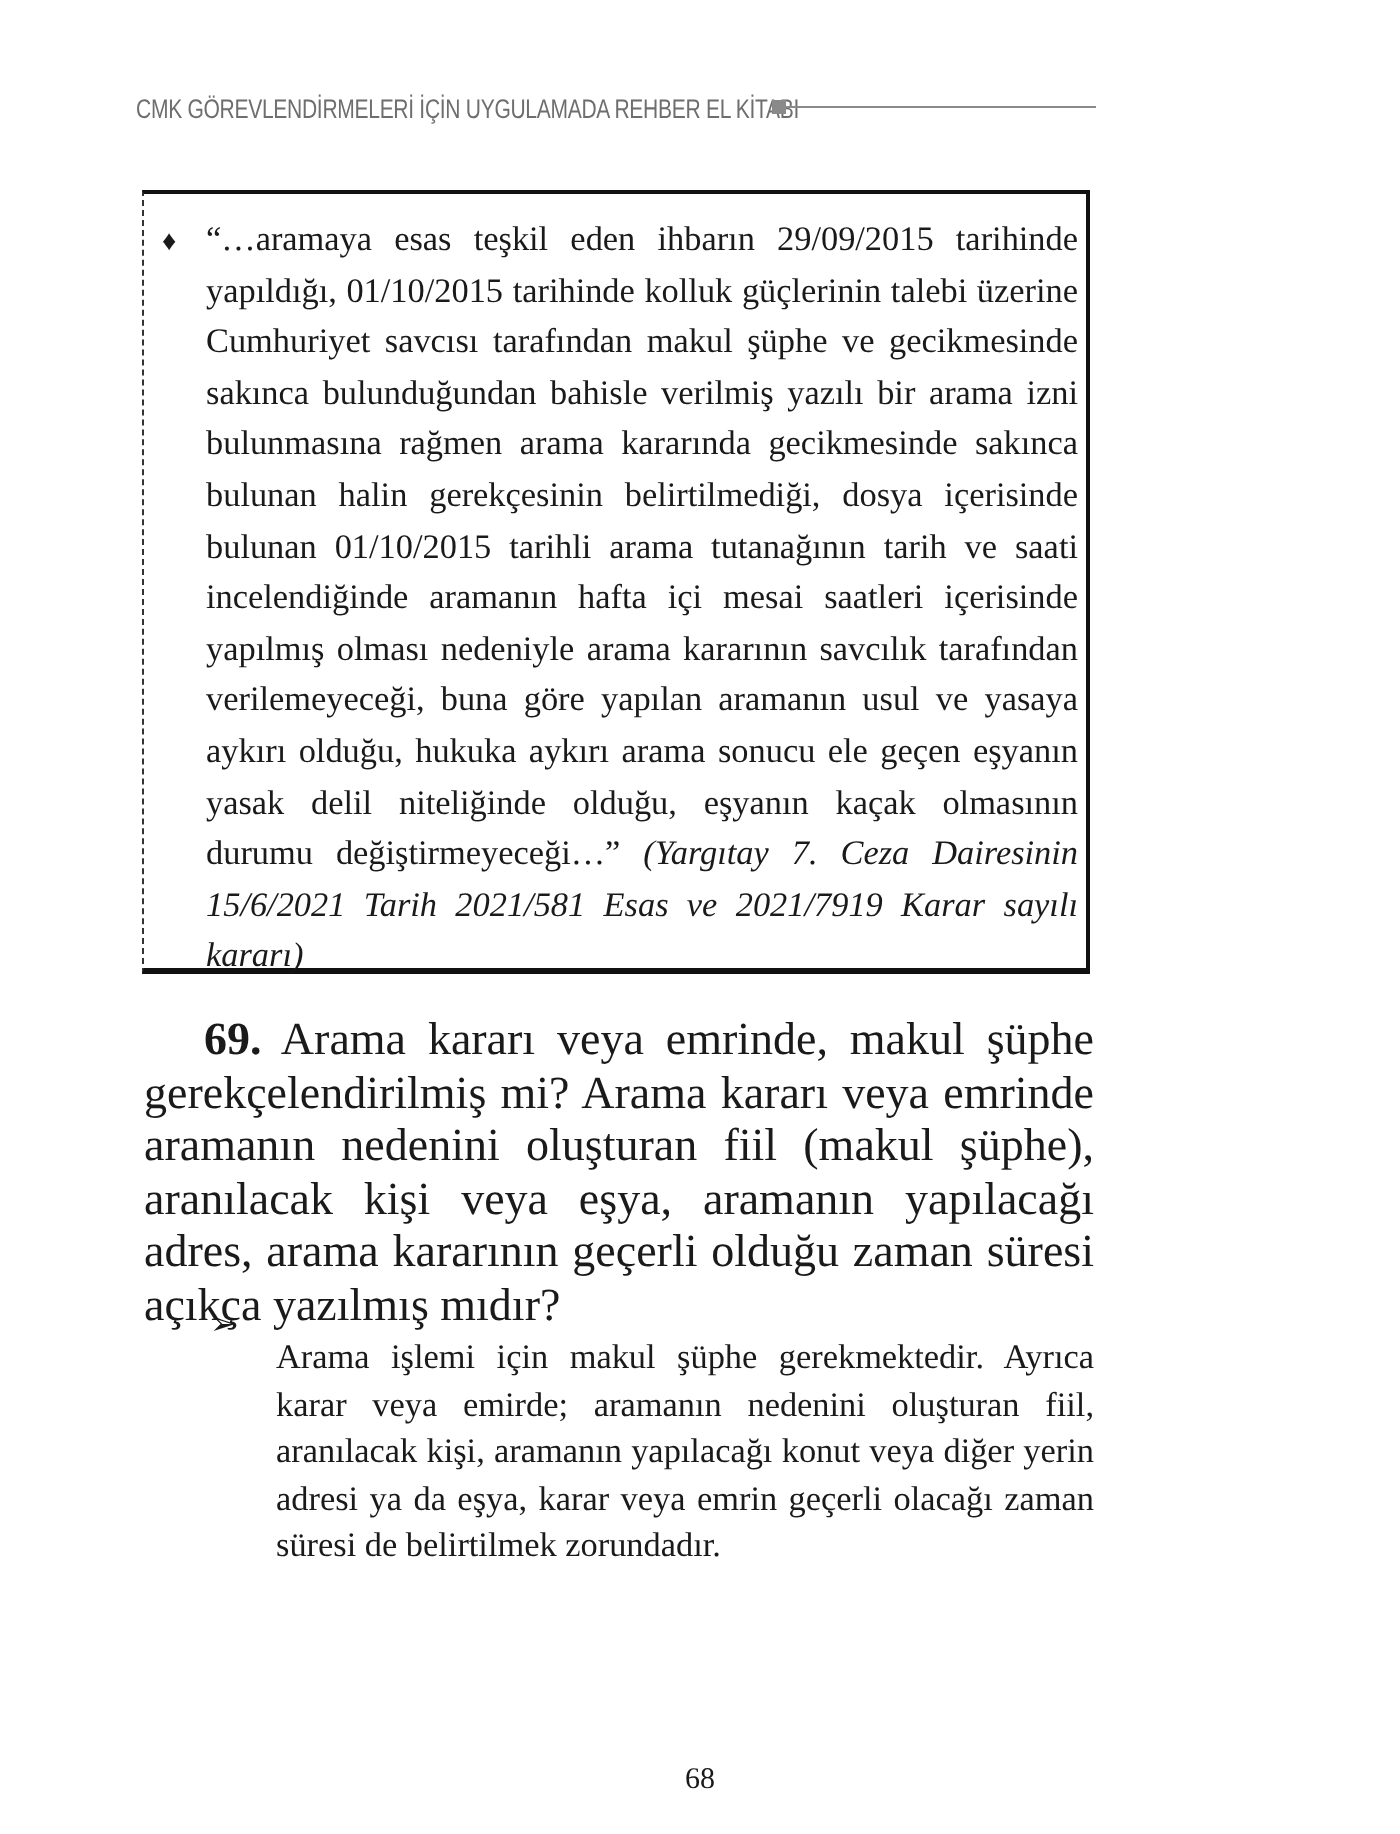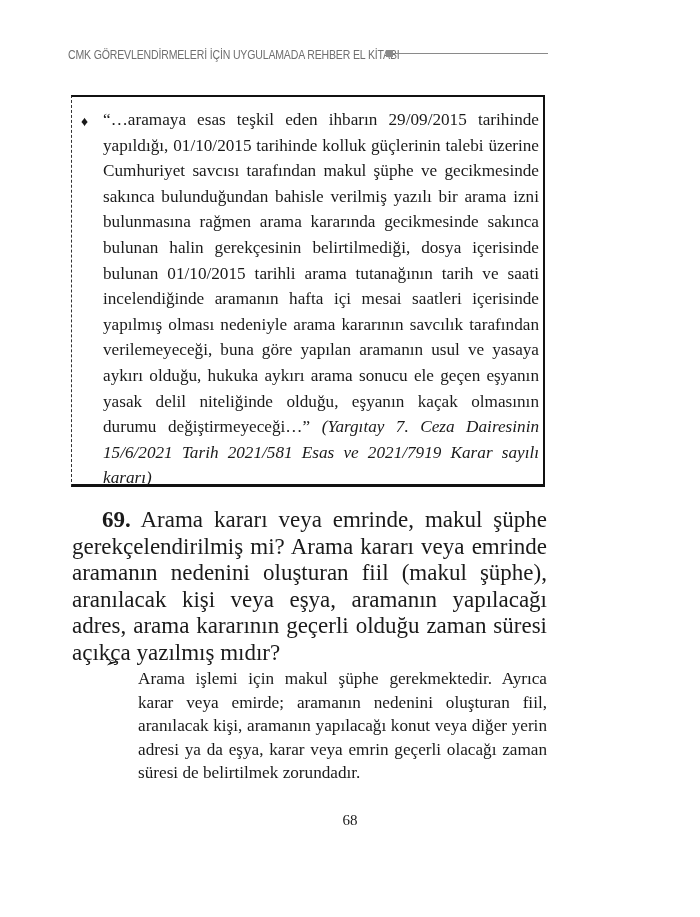--- a/index.html
+++ b/index.html
@@ -8,21 +8,21 @@
   .header-title { font-family:"Liberation Sans", sans-serif; font-size:13.5px; color:#6e6e6e; letter-spacing:-0.2px; transform:scaleX(0.78); transform-origin:left center; white-space:nowrap; }
   .header-rule { position:absolute; left:318px; right:0; top:9px; height:1px; background:#8a8a8a; }
   .header-square { position:absolute; left:318px; top:6px; width:7px; height:7px; background:#8a8a8a; }
   .quote-box { position:absolute; left:71px; top:95px; width:474px; height:392px; border-top:2px solid #111; border-left:1px dashed #333; border-right:2px solid #111; border-bottom:3px solid #111; box-sizing:border-box; }
   .quote-bullet { position:absolute; left:9px; top:17px; font-size:14px; }
   .quote-text { position:absolute; left:31px; top:10px; width:436px; font-size:17.2px; line-height:25.6px; text-align:justify;font-family:Liberation Serif, serif; }
   .quote-text .cite { font-style:italic; }
   .answer { position:absolute; left:105px; top:651px; width:442px; }
   .answer-arrow { position:absolute; left:0; top:1px; font-size:16px; font-family:"DejaVu Sans", sans-serif; }
   .answer-text { position:absolute; left:33px; top:16px; width:409px; font-size:17.2px; line-height:23.5px; text-align:justify; }
-  .page-number { position:absolute; left:0; right:0; top:812px; text-align:center; font-size:15px;font-family:Liberation Serif, serif; }
+  .page-number { position:absolute; left:0; right:0; top:882px; text-align:center; font-size:15px;font-family:Liberation Serif, serif; }
   .para-wrap { position:absolute; left:72px; top:507px; width:475px; font-size:23px; line-height:26.5px; text-align:justify; text-indent:30px; }
 </style>
 </head>
 <body>
 
 <div class="header">
   <span class="header-title">CMK GÖREVLENDİRMELERİ İÇİN UYGULAMADA REHBER EL KİTABI</span>
   <span class="header-square"></span>
   <span class="header-rule"></span>
 </div>

